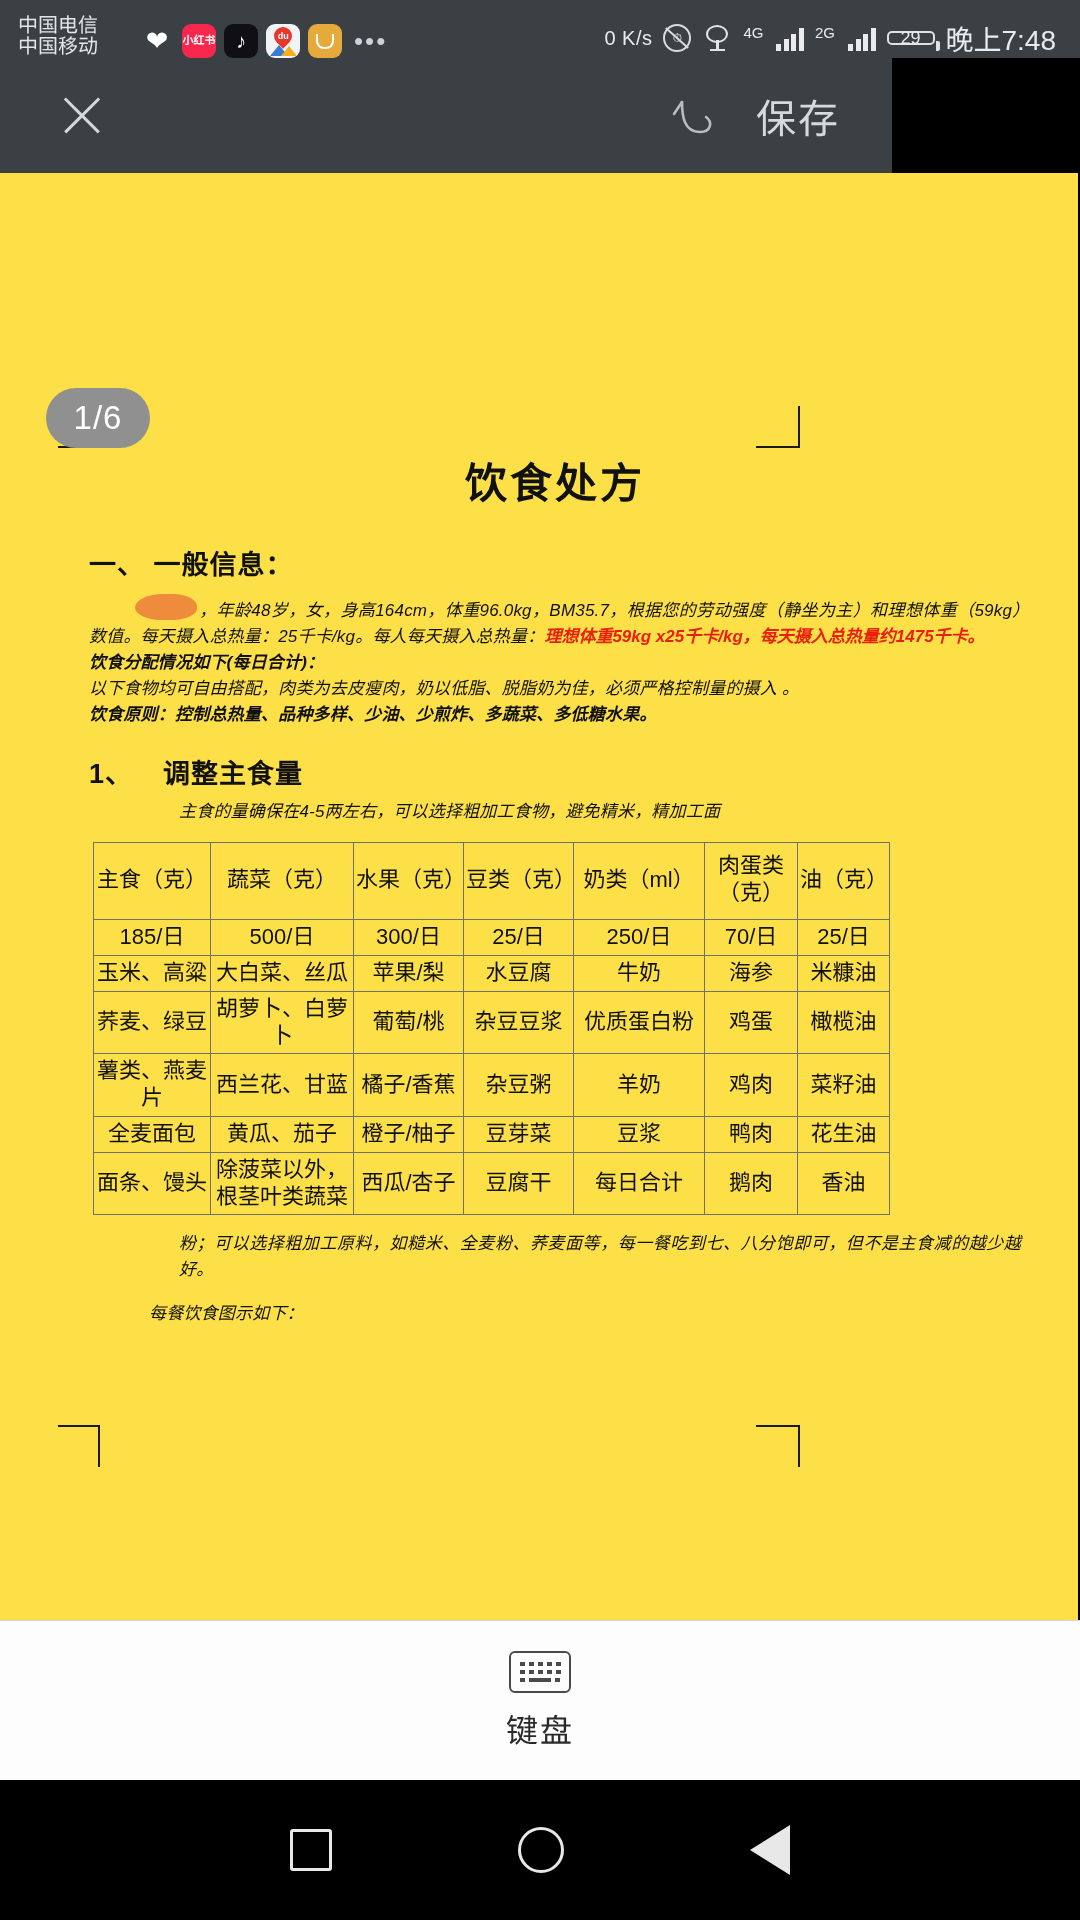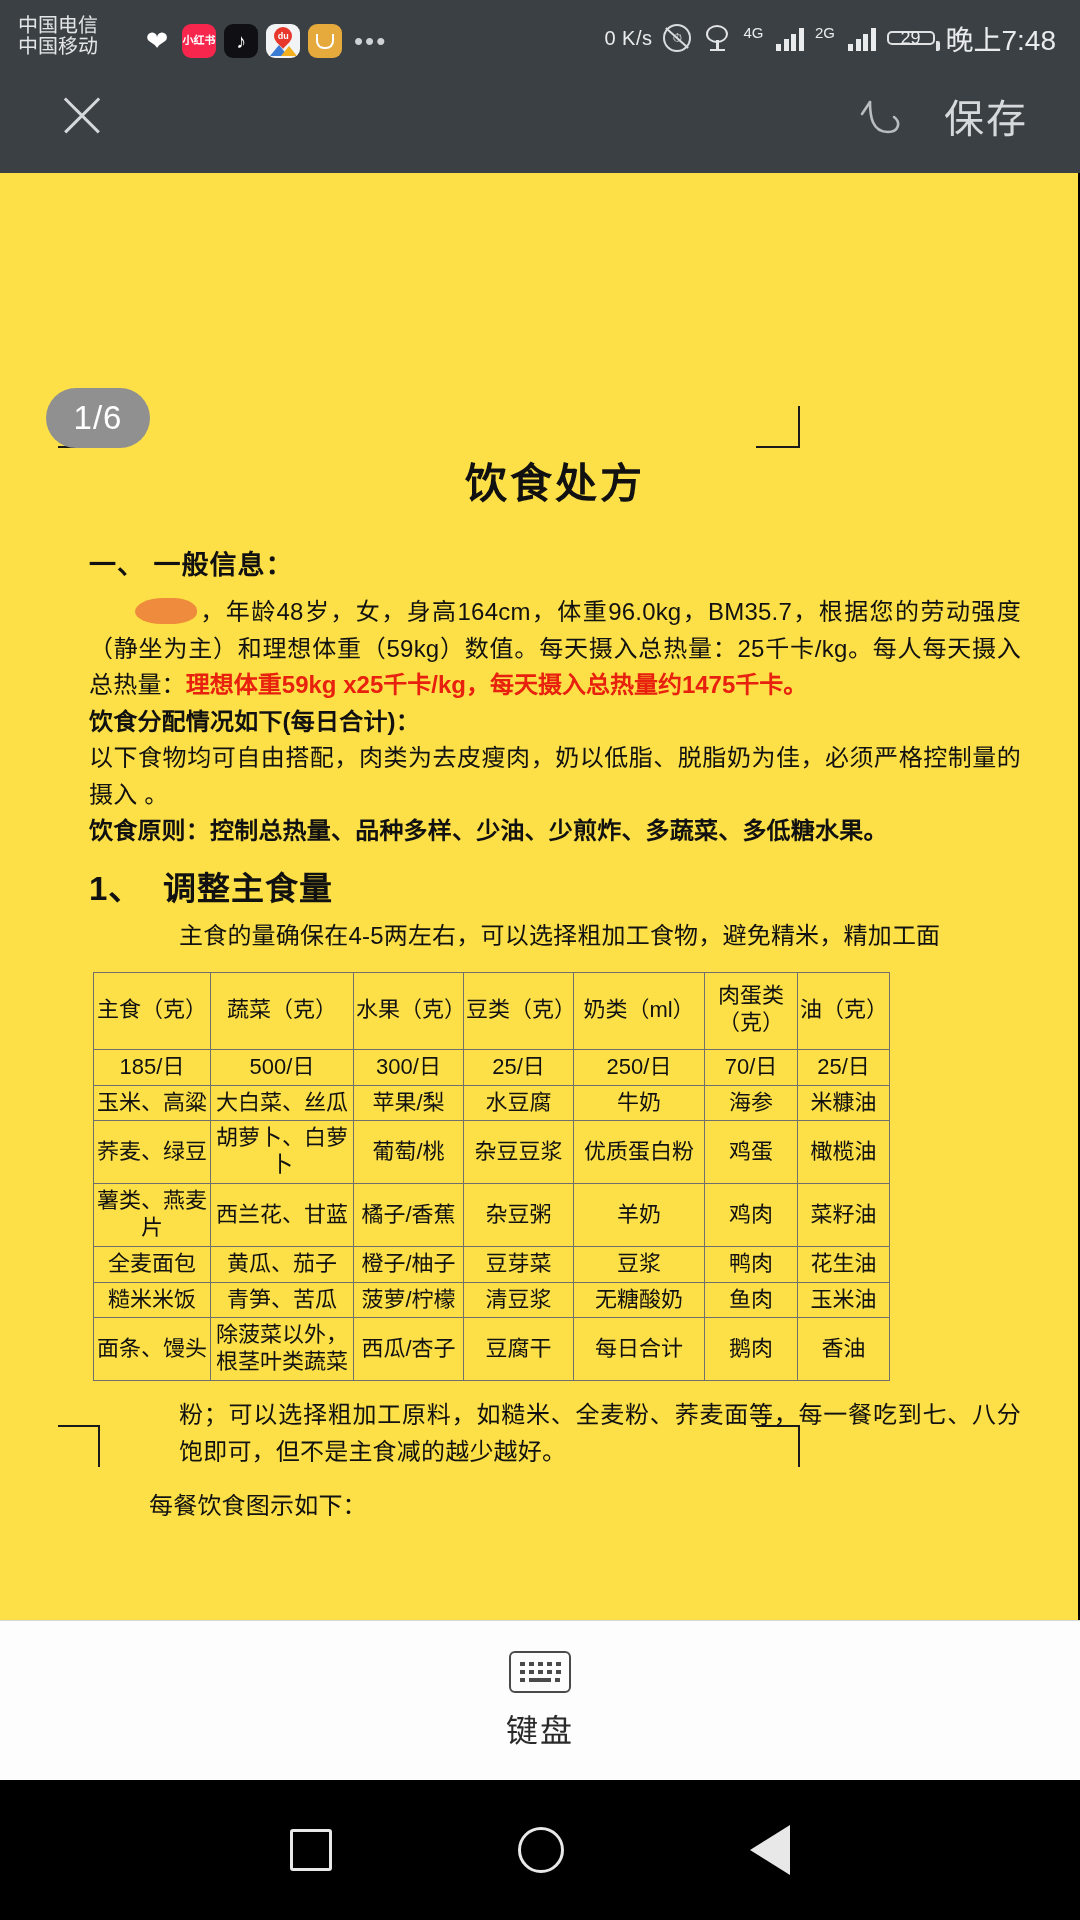--- a/index.html
+++ b/index.html
@@ -62,21 +62,21 @@
   .bars i:nth-child(3){height:17px;} .bars i:nth-child(4){height:23px;}
   .batt{
     width:48px;height:14px;border:2.5px solid #dfe1e3;border-radius:5px;
     display:flex;align-items:center;justify-content:center;font-size:18px;position:relative;
   }
   .batt::after{content:"";position:absolute;right:-7px;top:8px;width:4px;height:10px;background:#dfe1e3;border-radius:0 2px 2px 0;}
   .clock{ font-size:28px; letter-spacing:0px; }
 
   
   .appbar{
-    width:1080px; height:115px; background:#3b4044;
+    width:892px; height:115px; background:#3b4044;
     display:flex; align-items:center; padding:0 52px; color:#d6d9db;
   }
   .x-btn{ width:60px;height:60px;position:relative;cursor:pointer;}
   .x-btn::before,.x-btn::after{
     content:"";position:absolute;left:6px;top:28px;width:48px;height:2.5px;background:#d6d9db;
   }
   .x-btn::before{transform:rotate(45deg);} .x-btn::after{transform:rotate(-45deg);}
   .ab-right{ margin-left:auto; display:flex; align-items:center; gap:36px; }
   .undo-ico{ width:52px;height:52px; }
   .save-btn{ font-size:40px; color:#d6d9db; letter-spacing:2px; cursor:pointer;}
@@ -105,31 +105,31 @@
     color:#111;
   }
   .doc-title{
     text-align:center; font-size:42px; font-weight:bold; letter-spacing:3px;
     margin-top:286px; line-height:1.2;
   }
   .h-sec{
     font-size:27px; font-weight:bold; margin-top:34px; letter-spacing:1px;
   }
   .p{
-    font-size:24px; line-height:1.52; text-align:justify; letter-spacing:0.2px;
+    font-size:17px; line-height:1.52; text-align:justify; letter-spacing:0.2px;font-style:italic;
   }
   .redact{
     display:inline-block; width:62px; height:26px; vertical-align:-4px;
     background:#ef8b3c; border-radius:48% 40% 46% 44% / 55% 50% 45% 50%;
     margin-left:46px; margin-right:2px;
   }
   .p1{ margin-top:12px; }
   .red{ color:#e8200e; font-weight:bold; letter-spacing:0px; }
   .b{ font-weight:bold; }
-  .sub-num{ font-size:33px; font-weight:bold; margin-top:12px; letter-spacing:1px;}
+  .sub-num{ font-size:27px; font-weight:bold; margin-top:24px; letter-spacing:1px;}
   .sub-num .nm{ display:inline-block; min-width:74px; }
   .p-tab{ margin-top:8px; padding-left:90px; }
 
   
   table.nut{
     width:796px; margin:18px 0 0 4px;
     border-collapse:collapse; table-layout:fixed;
     font-size:22px; color:#111;
   }
   table.nut td{
@@ -343,29 +343,20 @@
           <tr>
             <td>全麦面包</td>
             <td>黄瓜、茄子</td>
             <td>橙子/柚子</td>
             <td>豆芽菜</td>
             <td>豆浆</td>
             <td>鸭肉</td>
             <td>花生油</td>
           </tr>
           <tr>
-            <td>糙米米饭</td>
-            <td>青笋、苦瓜</td>
-            <td>菠萝/柠檬</td>
-            <td>清豆浆</td>
-            <td>无糖酸奶</td>
-            <td>鱼肉</td>
-            <td>玉米油</td>
-          </tr>
-          <tr>
             <td>面条、馒头</td>
             <td>除菠菜以外，根茎叶类蔬菜</td>
             <td>西瓜/杏子</td>
             <td>豆腐干</td>
             <td>每日合计</td>
             <td>鹅肉</td>
             <td>香油</td>
           </tr>
         </tbody>
     </table>

